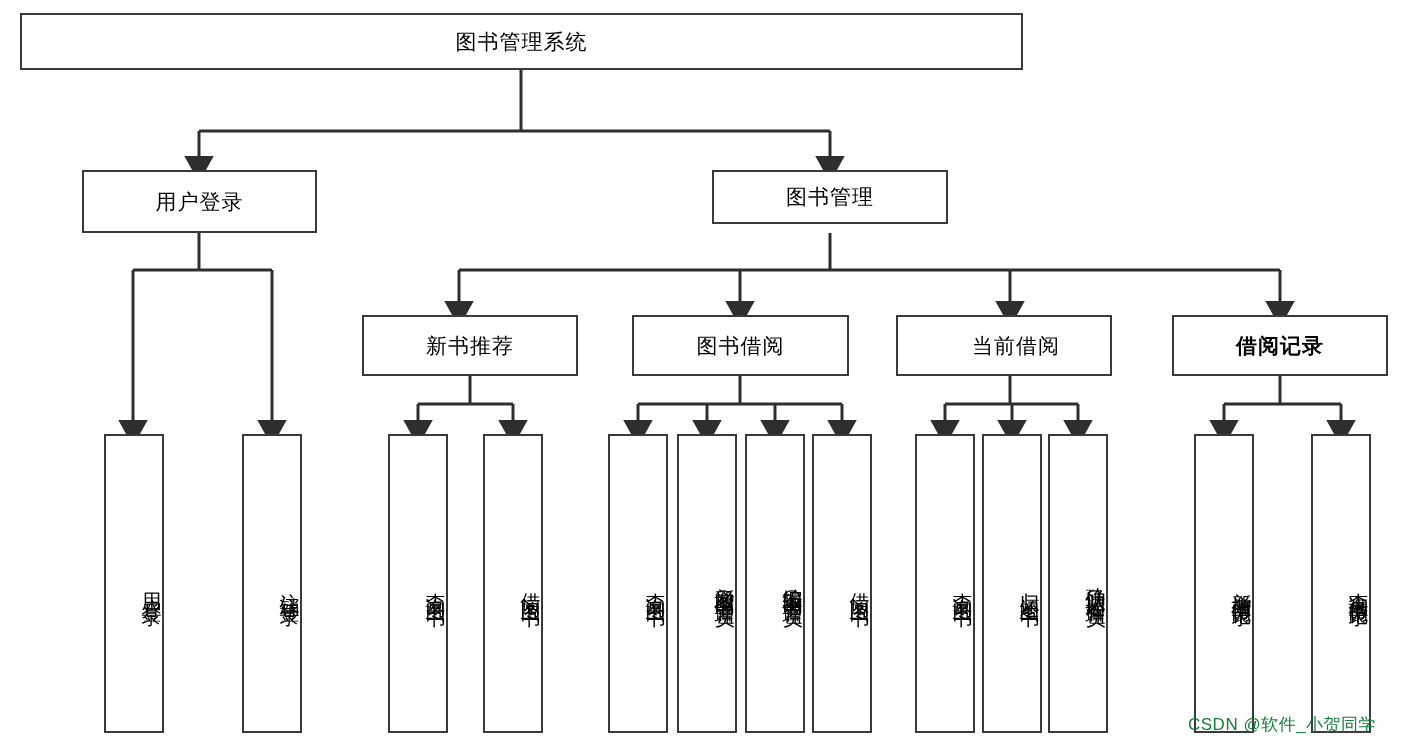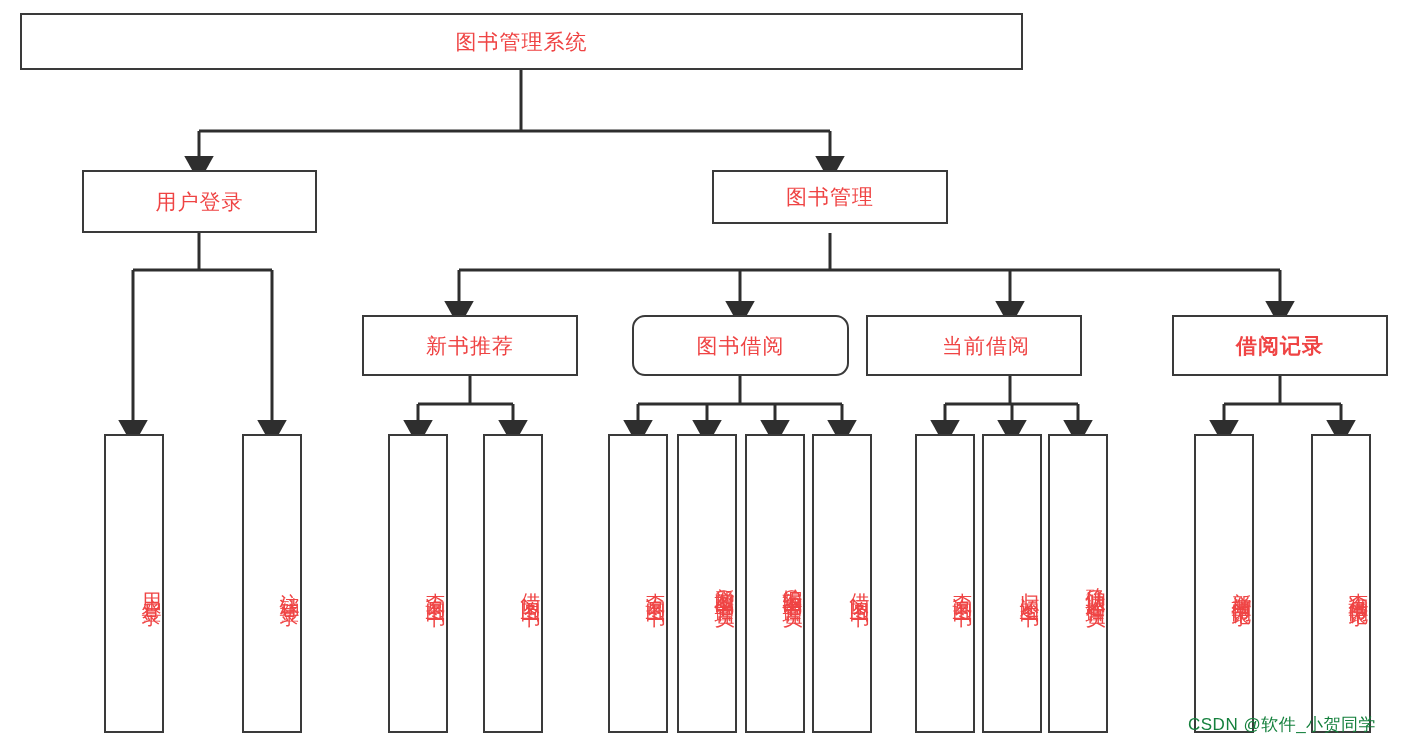--- a/index.html
+++ b/index.html
@@ -22,21 +22,21 @@
     left: 0;
     top: 0;
     width: 1405px;
     height: 747px;
   }
   .node {
     position: absolute;
     box-sizing: border-box;
     border: 2px solid #3a3a3a;
     background: #ffffff;
-    color: #ef4444;
+    color: #000000;
     display: flex;
     align-items: center;
     justify-content: center;
     z-index: 2;
   }
   .node.horiz {
     font-size: 21px;
     letter-spacing: 1px;
     line-height: 1.2;
   }
@@ -127,24 +127,24 @@
   <div class="node horiz" style="left:82px; top:170px; width:235px; height:63px;">
     <span>用户登录</span>
   </div>
   <div class="node horiz" style="left:712px; top:170px; width:236px; height:54px;">
     <span>图书管理</span>
   </div>
 
   <div class="node horiz" style="left:362px; top:315px; width:216px; height:61px;">
     <span>新书推荐</span>
   </div>
-  <div class="node horiz" style="left:632px; top:315px; width:217px; height:61px;border-radius:13px;">
+  <div class="node horiz" style="left:632px; top:315px; width:217px; height:61px;">
     <span>图书借阅</span>
   </div>
-  <div class="node horiz" style="left:866px; top:315px; width:216px; height:61px;padding-left:24px;">
+  <div class="node horiz" style="left:896px; top:315px; width:216px; height:61px;padding-left:24px;">
     <span>当前借阅</span>
   </div>
   <div class="node horiz" style="left:1172px; top:315px; width:216px; height:61px;font-weight:bold;">
     <span>借阅记录</span>
   </div>
 
   <div class="node vert" style="left:104px; top:434px; width:60px; height:299px;">
     <span>用户登录</span>
   </div>
   <div class="node vert" style="left:242px; top:434px; width:60px; height:299px;">

